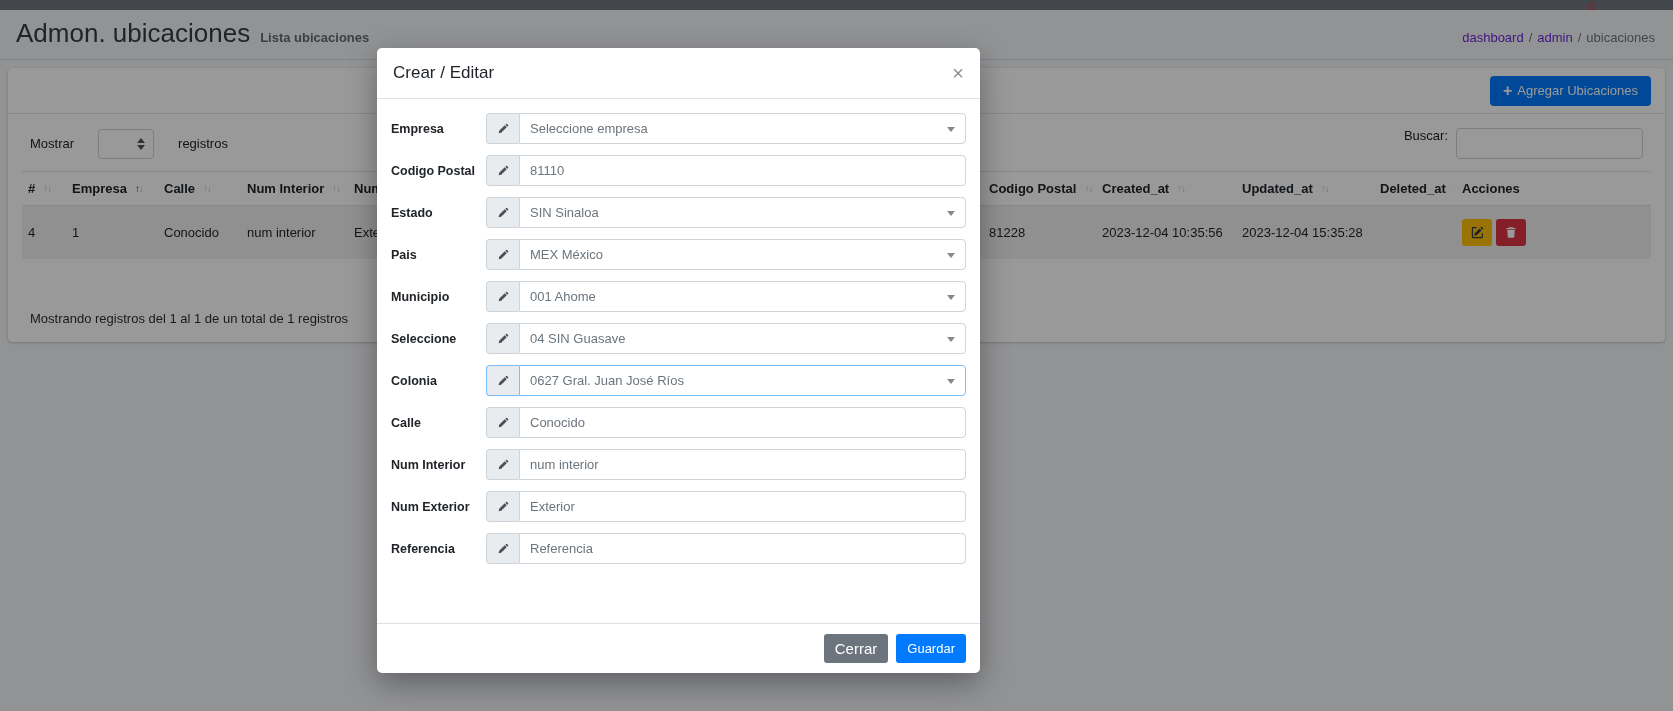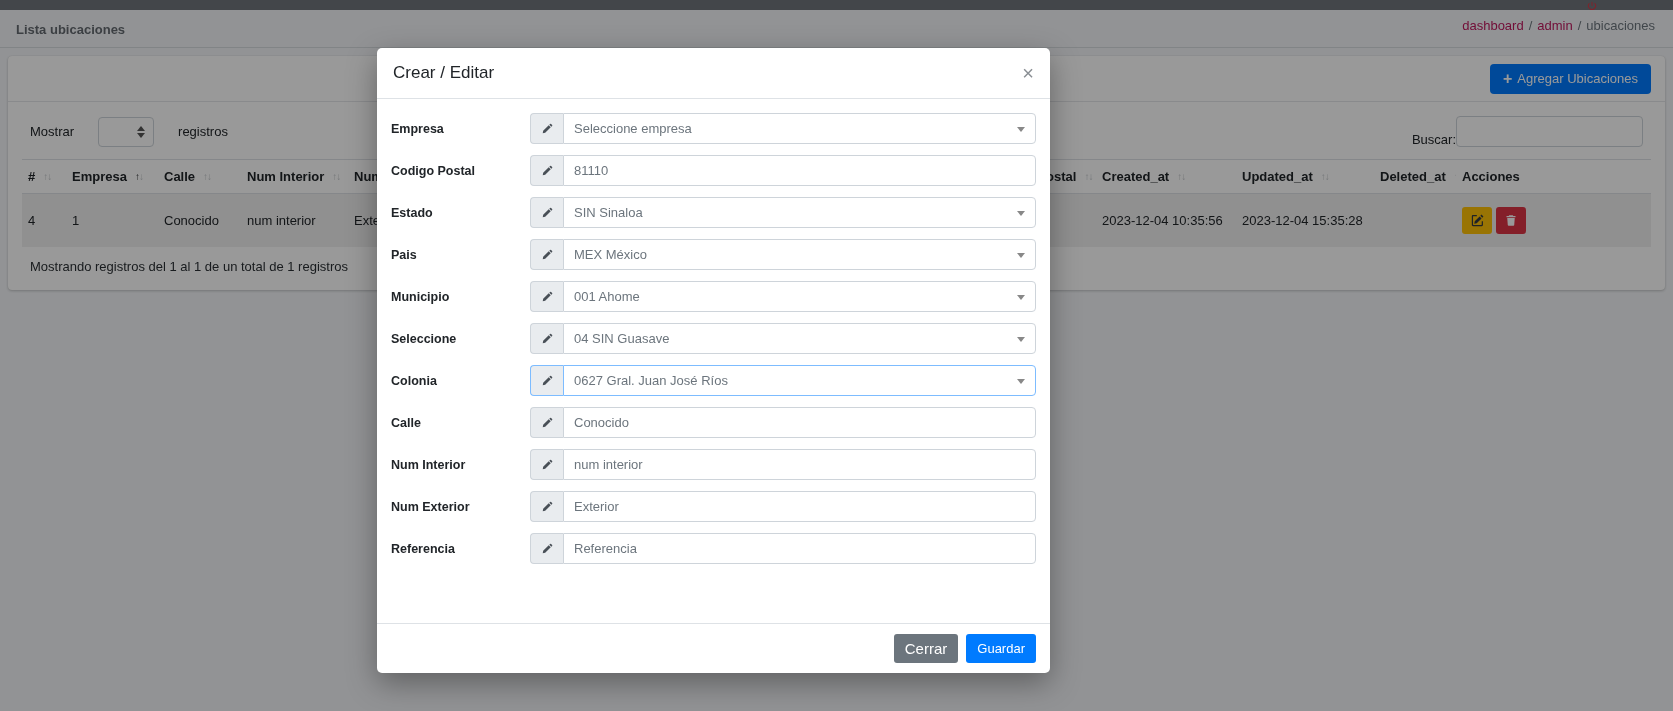--- a/index.html
+++ b/index.html
@@ -13,21 +13,21 @@
   .power-icon { position:absolute; right:76px; top:1px; width:10px; height:10px; }
   
   .content-header {
     display:flex; justify-content:space-between; align-items:flex-end;
     padding:8px 18px 10px 16px; border-bottom:1px solid #d8dce0; background:#f4f6f9;
   }
   .title-wrap { display:flex; align-items:baseline; gap:10px; }
   .page-title { font-size:26px; font-weight:500; color:#363b41; }
   .page-subtitle { font-size:13px; color:#646a70;font-weight:bold; }
   .breadcrumb { font-size:13px; color:#6c757d; padding-bottom:4px; }
-  .breadcrumb a { color:#be185d; text-decoration:none;margin-top:12px; }
+  .breadcrumb a { color:#6d28d9; text-decoration:none;margin-top:12px; }
   .crumb-sep { color:#6c757d; padding:0 5px; }
   
   .card {
     margin:8px; background:#fff; border-radius:4px;
     box-shadow:0 0 1px rgba(0,0,0,.12), 0 1px 3px rgba(0,0,0,.2);
   }
   .card-header {
     height:46px; display:flex; justify-content:flex-end; align-items:center;
     padding:0 14px; border-bottom:1px solid #e4e7ea;
   }
@@ -41,63 +41,63 @@
   
   .table-controls { display:flex; justify-content:space-between; align-items:center; padding:2px 8px 12px 8px; }
   .show-wrap { display:flex; align-items:center; gap:24px; font-size:13px; color:#212529; }
   .length-select {
     width:56px; height:30px; border:1px solid #ced4da; border-radius:4px; background:#fff;
     position:relative; cursor:pointer;
   }
   .updown { position:absolute; right:8px; top:8px; display:flex; flex-direction:column; gap:2px; }
   .tri-up { width:0; height:0; border-left:4px solid transparent; border-right:4px solid transparent; border-bottom:5px solid #555; }
   .tri-down { width:0; height:0; border-left:4px solid transparent; border-right:4px solid transparent; border-top:5px solid #555; }
-  .search-wrap { display:flex; align-items:flex-end; font-size:13px; }
+  .search-wrap { display:flex; align-items:flex-start; gap:8px; font-size:13px; }
   .search-input { width:187px; height:31px; border:1px solid #ced4da; border-radius:4px; padding:0 8px; font-size:13px; }
   
   table { width:100%; border-collapse:collapse; table-layout:fixed; font-size:13px; }
   thead th {
     text-align:left; font-weight:700; padding:9px 6px 9px 6px; color:#212529;
     border-top:1px solid #dee2e6; border-bottom:1px solid #dee2e6; white-space:nowrap; overflow:hidden;
   }
   .th-inner { display:flex; align-items:center; gap:8px; }
   .sort-icons { display:inline-flex; font-size:10px; color:#c3c7cb; letter-spacing:-1px; }
   .sorted-asc .sort-up { color:#212529; }
   tbody td { padding:13px 6px; color:#212529; white-space:nowrap; overflow:hidden; }
   tbody tr { background:#f1f1f1; }
   .table-summary-row { display:flex; justify-content:space-between; align-items:center; padding:12px 8px 2px 8px; }
-  .summary-text { font-size:13px; color:#2b3034; }
+  .summary-text { font-size:13px; color:#2b3034;margin-top:40px; }
   
   .pagination { display:flex; margin-right:108px; }
   .page-item {
     font-size:13px; padding:7px 12px; border:1px solid #dee2e6; background:#fff; color:#6c757d; cursor:pointer;
   }
   .page-item:first-child { border-radius:4px 0 0 4px; }
   .page-item:last-child { border-radius:0 4px 4px 0; margin-left:-1px; }
   .page-item.active { background:#007bff; border-color:#007bff; color:#fff; margin-left:-1px; }
   
   .action-btns { display:flex; gap:4px; }
   .btn-edit { background:#ffc107; width:30px; height:27px; border-radius:3px; display:flex; align-items:center; justify-content:center; }
   .btn-del  { background:#dc3545; width:30px; height:27px; border-radius:3px; display:flex; align-items:center; justify-content:center; }
   
   .backdrop { position:fixed; inset:0; background:rgba(0,0,0,.40); z-index:10; }
   .modal {
-    position:absolute; left:377px; top:48px; width:673px; z-index:20;
+    position:absolute; left:377px; top:48px; width:603px; z-index:20;
     background:#fff; border-radius:5px; box-shadow:0 10px 30px rgba(0,0,0,.35);
   }
   .modal-header {
     display:flex; justify-content:space-between; align-items:center;
     padding:15px 16px; border-bottom:1px solid #dee2e6;
   }
   .modal-title { font-size:17px; font-weight:400; color:#212529; }
   .modal-close { background:none; font-size:20px; color:#8a8f94; line-height:1; cursor:pointer; }
   .modal-body { padding:14px 14px 48px 14px; }
   .form-row { display:flex; align-items:center; margin-bottom:11px; }
   .form-row label { flex:0 0 95px; font-weight:700; font-size:12.5px; color:#212529; padding-right:6px; }
-  .input-group { flex:1; display:flex; height:31px; border-radius:8px;margin-left:44px; }
+  .input-group { flex:1; display:flex; height:31px; border-radius:8px; }
   .prepend {
     width:33px; background:#e9ecef; border:1px solid #ced4da; border-right:0;
     border-radius:4px 0 0 4px; display:flex; align-items:center; justify-content:center;
   }
   .control {
     flex:1; border:1px solid #ced4da; border-radius:0 4px 4px 0; background:#fff;
     font-size:13px; color:#6c757d; padding:0 10px; display:flex; align-items:center; position:relative;
   }
   input.control { font-family:inherit; }
   .select-control { cursor:pointer; }
@@ -117,20 +117,21 @@
 <body>
 
 <div class="navbar">
   <svg class="power-icon" viewBox="0 0 16 16">
     <path fill="#dc3545" d="M8 1c.4 0 .75.34.75.75v5.5a.75.75 0 0 1-1.5 0v-5.5C7.25 1.34 7.6 1 8 1zM4.1 3.4a.75.75 0 0 1 0 1.06 5 5 0 1 0 7.8 0 .75.75 0 1 1 1.1-1.02 6.5 6.5 0 1 1-10 0 .75.75 0 0 1 1.1-.04z"></path>
   </svg>
 </div>
 
 <div class="content-header">
   <div class="title-wrap">
+    <span class="page-title">Admon. ubicaciones</span>
     <span class="page-subtitle">Lista ubicaciones</span>
   </div>
   <div class="breadcrumb">
     <a href="#">dashboard</a><span class="crumb-sep">/</span><a href="#">admin</a><span class="crumb-sep">/</span><span>ubicaciones</span>
   </div>
 </div>
 
 <div class="card">
   <div class="card-header">
     <button class="btn btn-add">

